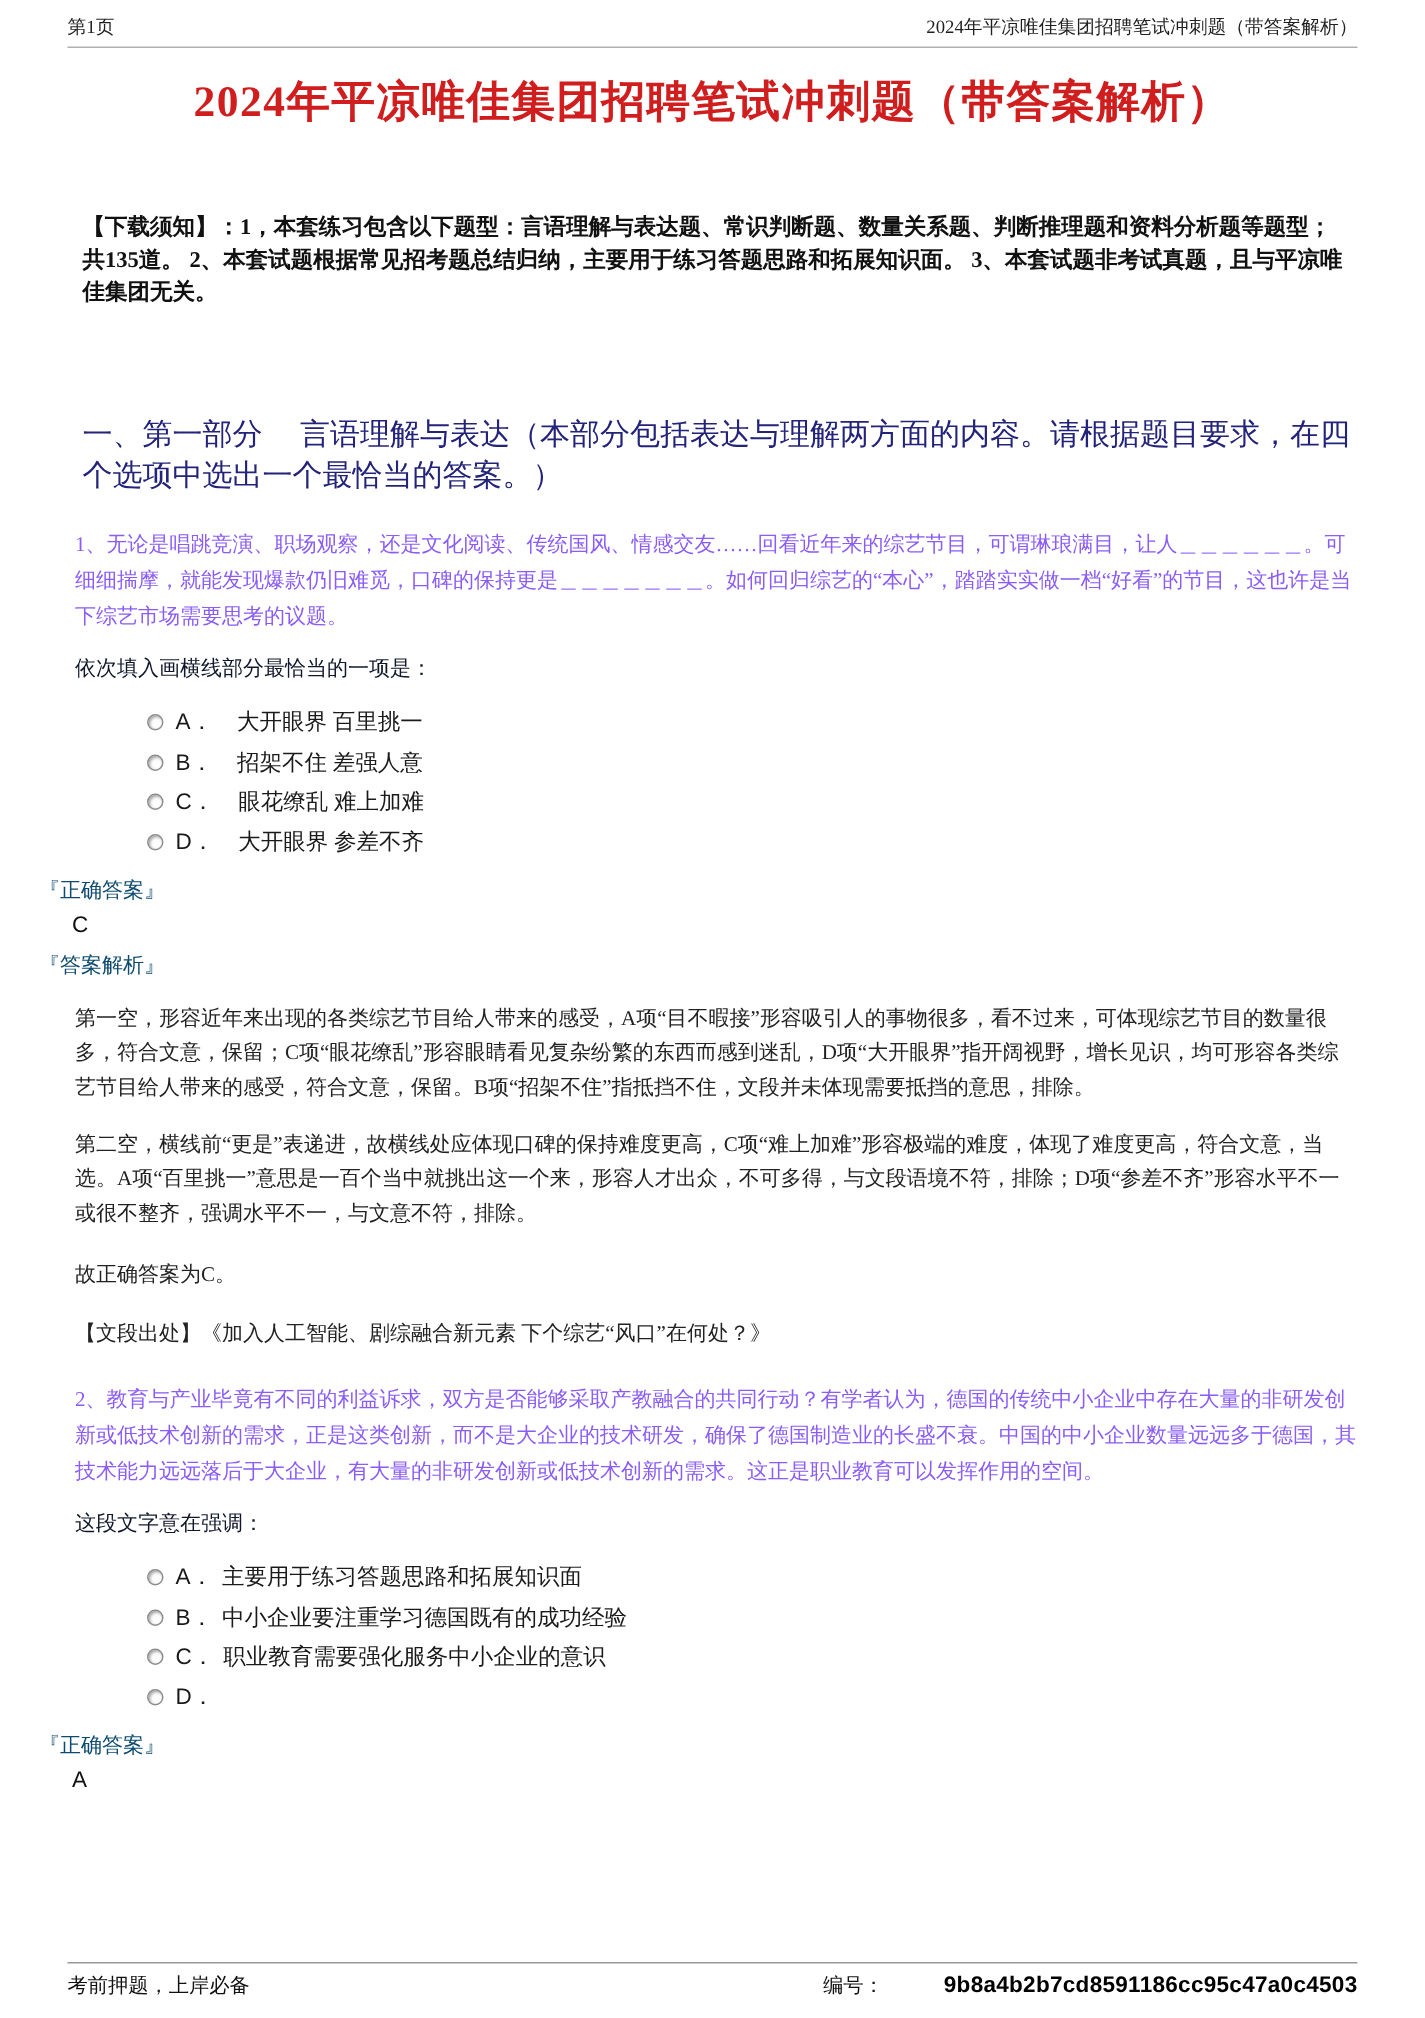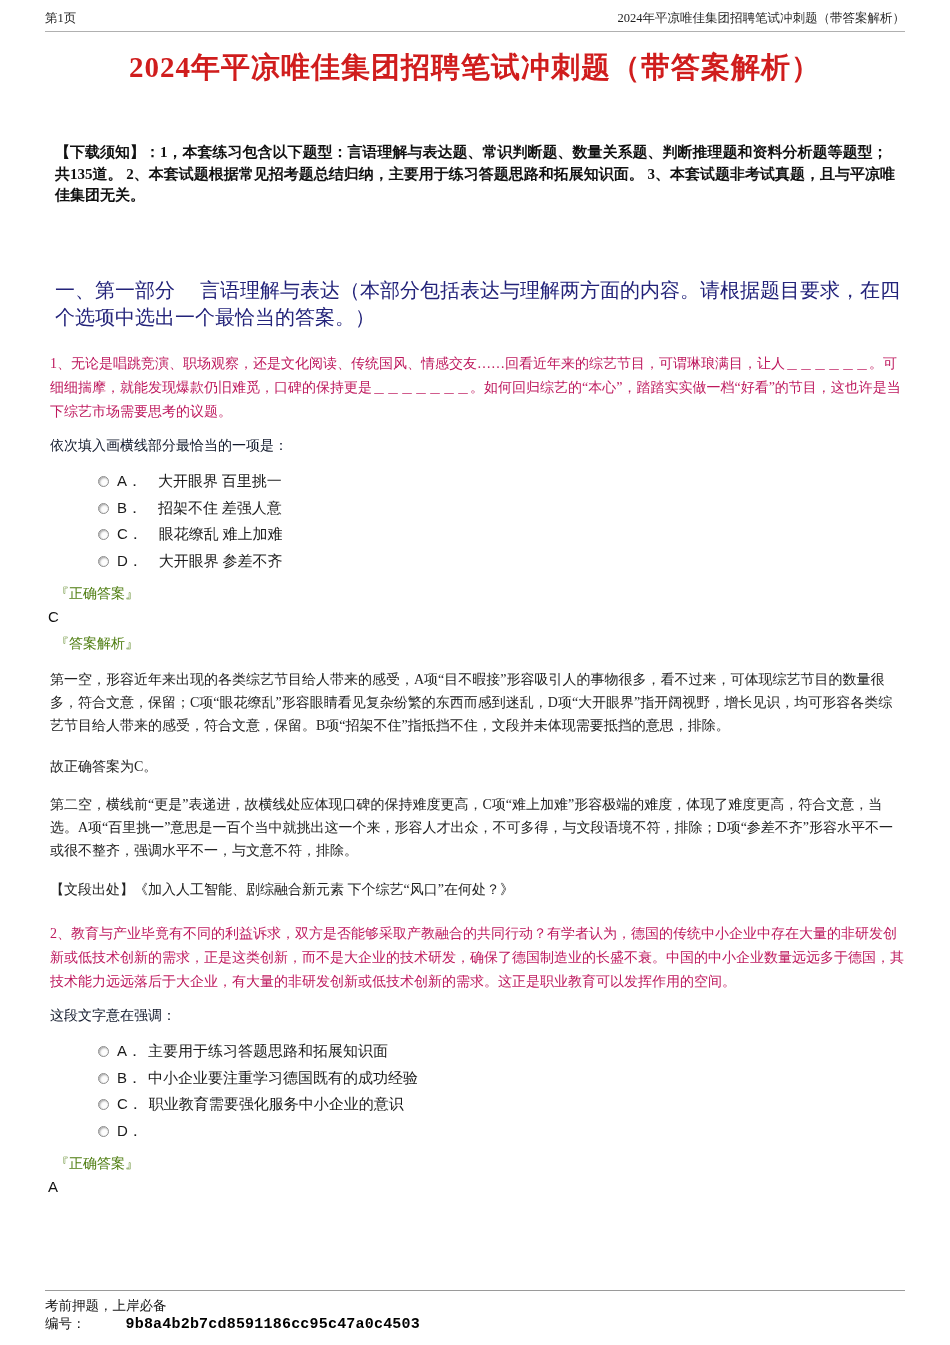--- a/index.html
+++ b/index.html
@@ -39,21 +39,21 @@
     font-size:15px;line-height:21.5px;
     font-weight:600;color:#111;
   }
   .section-heading{
     margin:70px 45px 0 55px;
     font-size:20px;line-height:27px;
     font-weight:400;color:var(--heading-blue);
   }
   .stem{
     margin:21px 45px 0 50px;
-    font-size:14px;line-height:24px;color:#be185d;
+    font-size:14px;line-height:24px;color:#8b5cf6;
   }
   .prompt{
     margin:13px 0 0 50px;
     font-size:14px;color:#0f172a;
   }
   .options{margin:14px 0 0 98px;}
   .option{
     display:flex;align-items:center;
     height:26.5px;cursor:default;
   }
@@ -64,44 +64,44 @@
     box-shadow:inset 1px 1px 2px rgba(0,0,0,0.35);
     margin-right:8px;
   }
   .letter{
     font-family:"Liberation Sans","DejaVu Sans",sans-serif;
     font-size:15px;color:#1a1a1a;
   }
   .q1 .letter{margin-right:16px;}
   .q2 .letter{margin-right:6px;}
   .opt-text{font-size:15px;color:#1a1a1a;}
-  .ans-label{margin:10px 0 0 55px;font-size:14px;color:#4d7c0f;}
+  .ans-label{margin:10px 0 0 26px;font-size:14px;color:#0c4a6e;}
   .ans-value{
     margin:5px 0 0 48px;
     font-size:15px;color:#111;
     font-family:"Liberation Sans","DejaVu Sans",sans-serif;
   }
   .analysis{
     margin:15px 45px 0 50px;
     font-size:14px;line-height:23px;color:#222;
   }
   .conclusion{margin-top:18px;}
   .source{margin-top:16px;}
   .q2{margin-top:12px;}
   
   .page-footer{
     position:absolute;left:45px;right:45px;bottom:12px;
     border-top:1px solid #9a9a9a;
     padding-top:6px;
     display:flex;justify-content:space-between;align-items:baseline;
-    font-size:13.5px;color:#111;flex-direction:column;
+    font-size:13.5px;color:#111;
   }
   .footer-right{display:flex;align-items:baseline;gap:36px;}
   .code{
-    font-family:Liberation Mono, monospace;
+    font-family:Liberation Sans, sans-serif;
     font-size:15px;font-weight:700;color:#000;
     margin-left:4px;letter-spacing:0.2px;
   }
 </style>
 </head>
 <body>
 
 <div class="page">
 
   <div class="page-header">
@@ -139,22 +139,22 @@
         <span class="radio"></span>
         <span class="letter">D．</span>
         <span class="opt-text">大开眼界 参差不齐</span>
       </div>
     </div>
 
     <p class="ans-label">『正确答案』</p>
     <p class="ans-value">C</p>
     <p class="ans-label">『答案解析』</p>
     <p class="analysis">第一空，形容近年来出现的各类综艺节目给人带来的感受，A项“目不暇接”形容吸引人的事物很多，看不过来，可体现综艺节目的数量很多，符合文意，保留；C项“眼花缭乱”形容眼睛看见复杂纷繁的东西而感到迷乱，D项“大开眼界”指开阔视野，增长见识，均可形容各类综艺节目给人带来的感受，符合文意，保留。B项“招架不住”指抵挡不住，文段并未体现需要抵挡的意思，排除。</p>
+    <p class="analysis">第二空，横线前“更是”表递进，故横线处应体现口碑的保持难度更高，C项“难上加难”形容极端的难度，体现了难度更高，符合文意，当选。A项“百里挑一”意思是一百个当中就挑出这一个来，形容人才出众，不可多得，与文段语境不符，排除；D项“参差不齐”形容水平不一或很不整齐，强调水平不一，与文意不符，排除。</p>
     <p class="analysis conclusion">故正确答案为C。</p>
-    <p class="analysis">第二空，横线前“更是”表递进，故横线处应体现口碑的保持难度更高，C项“难上加难”形容极端的难度，体现了难度更高，符合文意，当选。A项“百里挑一”意思是一百个当中就挑出这一个来，形容人才出众，不可多得，与文段语境不符，排除；D项“参差不齐”形容水平不一或很不整齐，强调水平不一，与文意不符，排除。</p>
     <p class="analysis source">【文段出处】《加入人工智能、剧综融合新元素 下个综艺“风口”在何处？》</p>
   </section>
 
   <section class="q2">
     <p class="stem">2、教育与产业毕竟有不同的利益诉求，双方是否能够采取产教融合的共同行动？有学者认为，德国的传统中小企业中存在大量的非研发创新或低技术创新的需求，正是这类创新，而不是大企业的技术研发，确保了德国制造业的长盛不衰。中国的中小企业数量远远多于德国，其技术能力远远落后于大企业，有大量的非研发创新或低技术创新的需求。这正是职业教育可以发挥作用的空间。</p>
     <p class="prompt">这段文字意在强调：</p>
 
     <div class="options">
       <div class="option">
         <span class="radio"></span>

